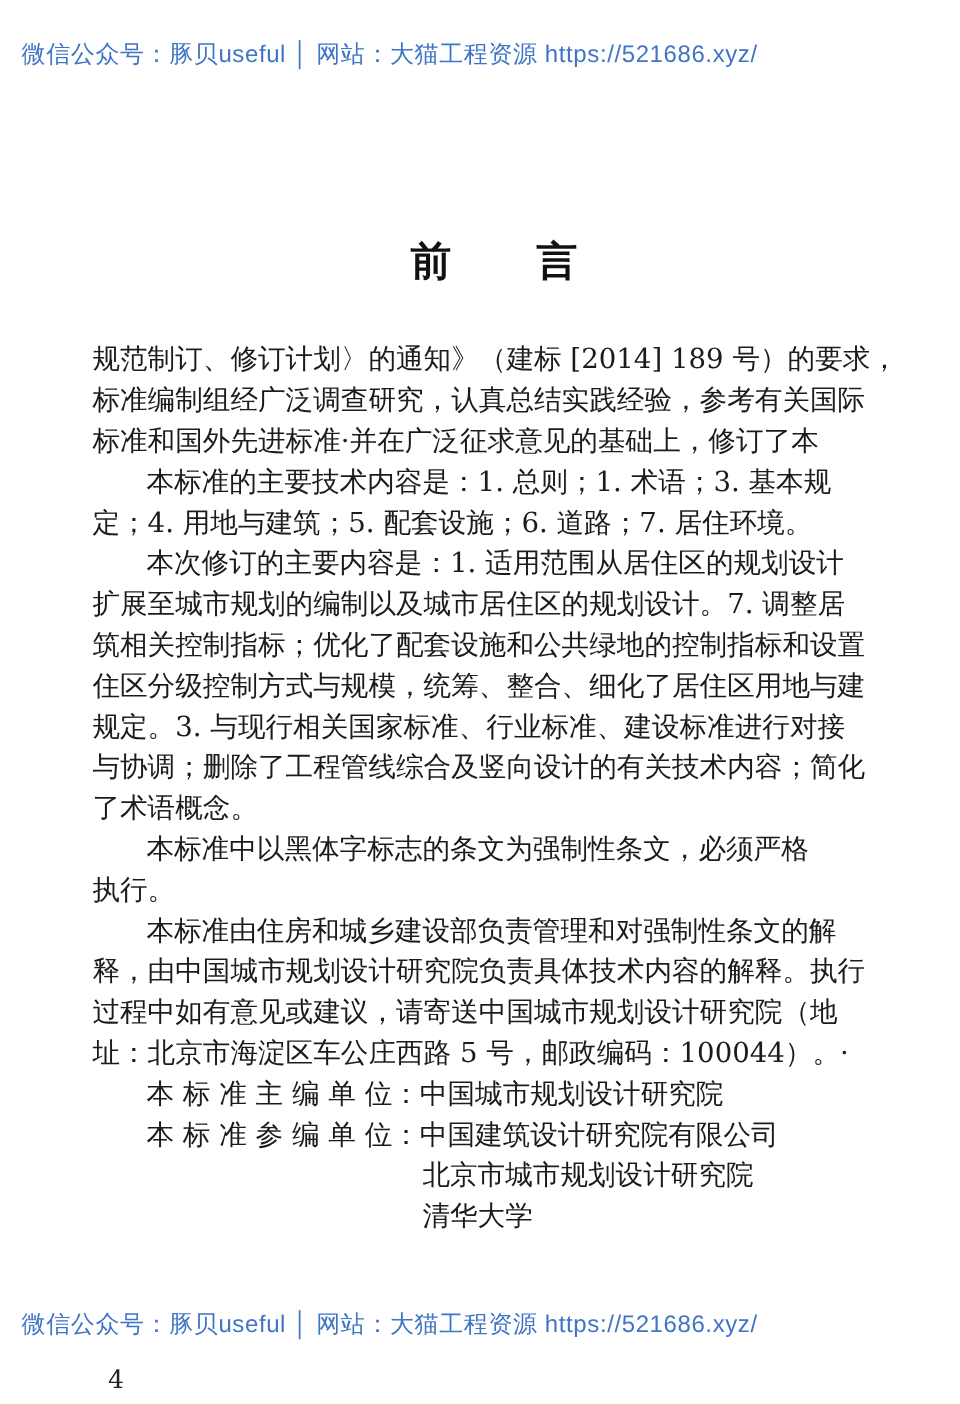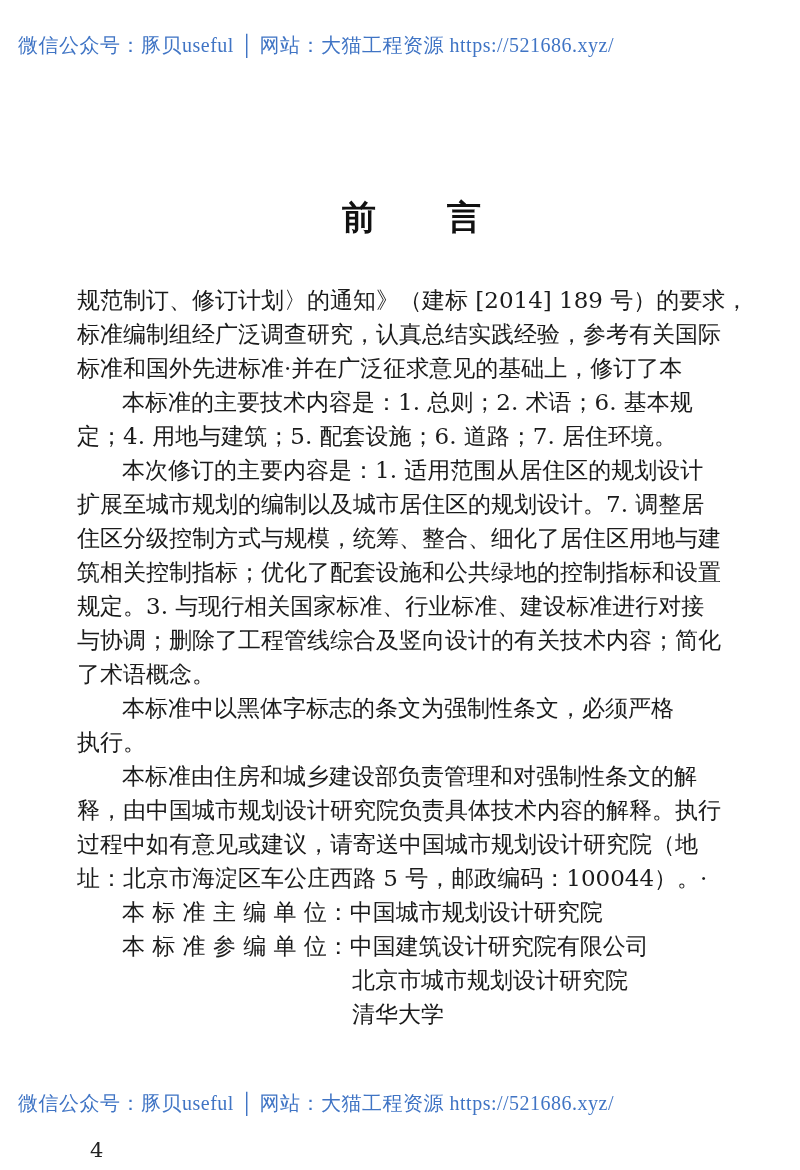--- a/index.html
+++ b/index.html
@@ -13,21 +13,21 @@
     height: 1170px;
     background: #ffffff;
     overflow: hidden;
     font-family: "DejaVu Serif", "Liberation Serif", serif;
     color: #1b1b1b;
   }
   .watermark {
     position: absolute;
     left: 18px;
     width: 780px;
-    font-family: Liberation Serif, serif;
+    font-family: Liberation Sans, sans-serif;
     font-size: 20px;
     letter-spacing: 0.5px;
     color: #3069c0;
     opacity: 0.92;
     white-space: nowrap;
   }
   .watermark.top { top: 32px; }
   .watermark.bottom { top: 1090px; }
   .doc-title {
     position: absolute;
@@ -70,26 +70,26 @@
 
   <div class="watermark top">微信公众号：豚贝useful │ 网站：大猫工程资源 https://521686.xyz/</div>
 
   <h1 class="doc-title">前　　言</h1>
 
   <div class="doc-body">
 
       <div class="line">规范制订、修订计划〉的通知》（建标 [2014] 189 号）的要求，</div>
       <div class="line">标准编制组经广泛调查研究，认真总结实践经验，参考有关国际</div>
       <div class="line">标准和国外先进标准·并在广泛征求意见的基础上，修订了本</div>
-      <div class="line ind-first">本标准的主要技术内容是：1. 总则；2. 术语；6. 基本规</div>
+      <div class="line ind-first">本标准的主要技术内容是：1. 总则；1. 术语；3. 基本规</div>
       <div class="line">定；4. 用地与建筑；5. 配套设施；6. 道路；7. 居住环境。</div>
       <div class="line ind-first">本次修订的主要内容是：1. 适用范围从居住区的规划设计</div>
       <div class="line">扩展至城市规划的编制以及城市居住区的规划设计。7. 调整居</div>
+      <div class="line">筑相关控制指标；优化了配套设施和公共绿地的控制指标和设置</div>
       <div class="line">住区分级控制方式与规模，统筹、整合、细化了居住区用地与建</div>
-      <div class="line">筑相关控制指标；优化了配套设施和公共绿地的控制指标和设置</div>
       <div class="line">规定。3. 与现行相关国家标准、行业标准、建设标准进行对接</div>
       <div class="line">与协调；删除了工程管线综合及竖向设计的有关技术内容；简化</div>
       <div class="line">了术语概念。</div>
       <div class="line ind-first">本标准中以黑体字标志的条文为强制性条文，必须严格</div>
       <div class="line">执行。</div>
       <div class="line ind-first">本标准由住房和城乡建设部负责管理和对强制性条文的解</div>
       <div class="line">释，由中国城市规划设计研究院负责具体技术内容的解释。执行</div>
       <div class="line">过程中如有意见或建议，请寄送中国城市规划设计研究院（地</div>
       <div class="line">址：北京市海淀区车公庄西路 5 号，邮政编码：100044）。·</div>
       <div class="line ind-first">本 标 准 主 编 单 位：中国城市规划设计研究院</div>

